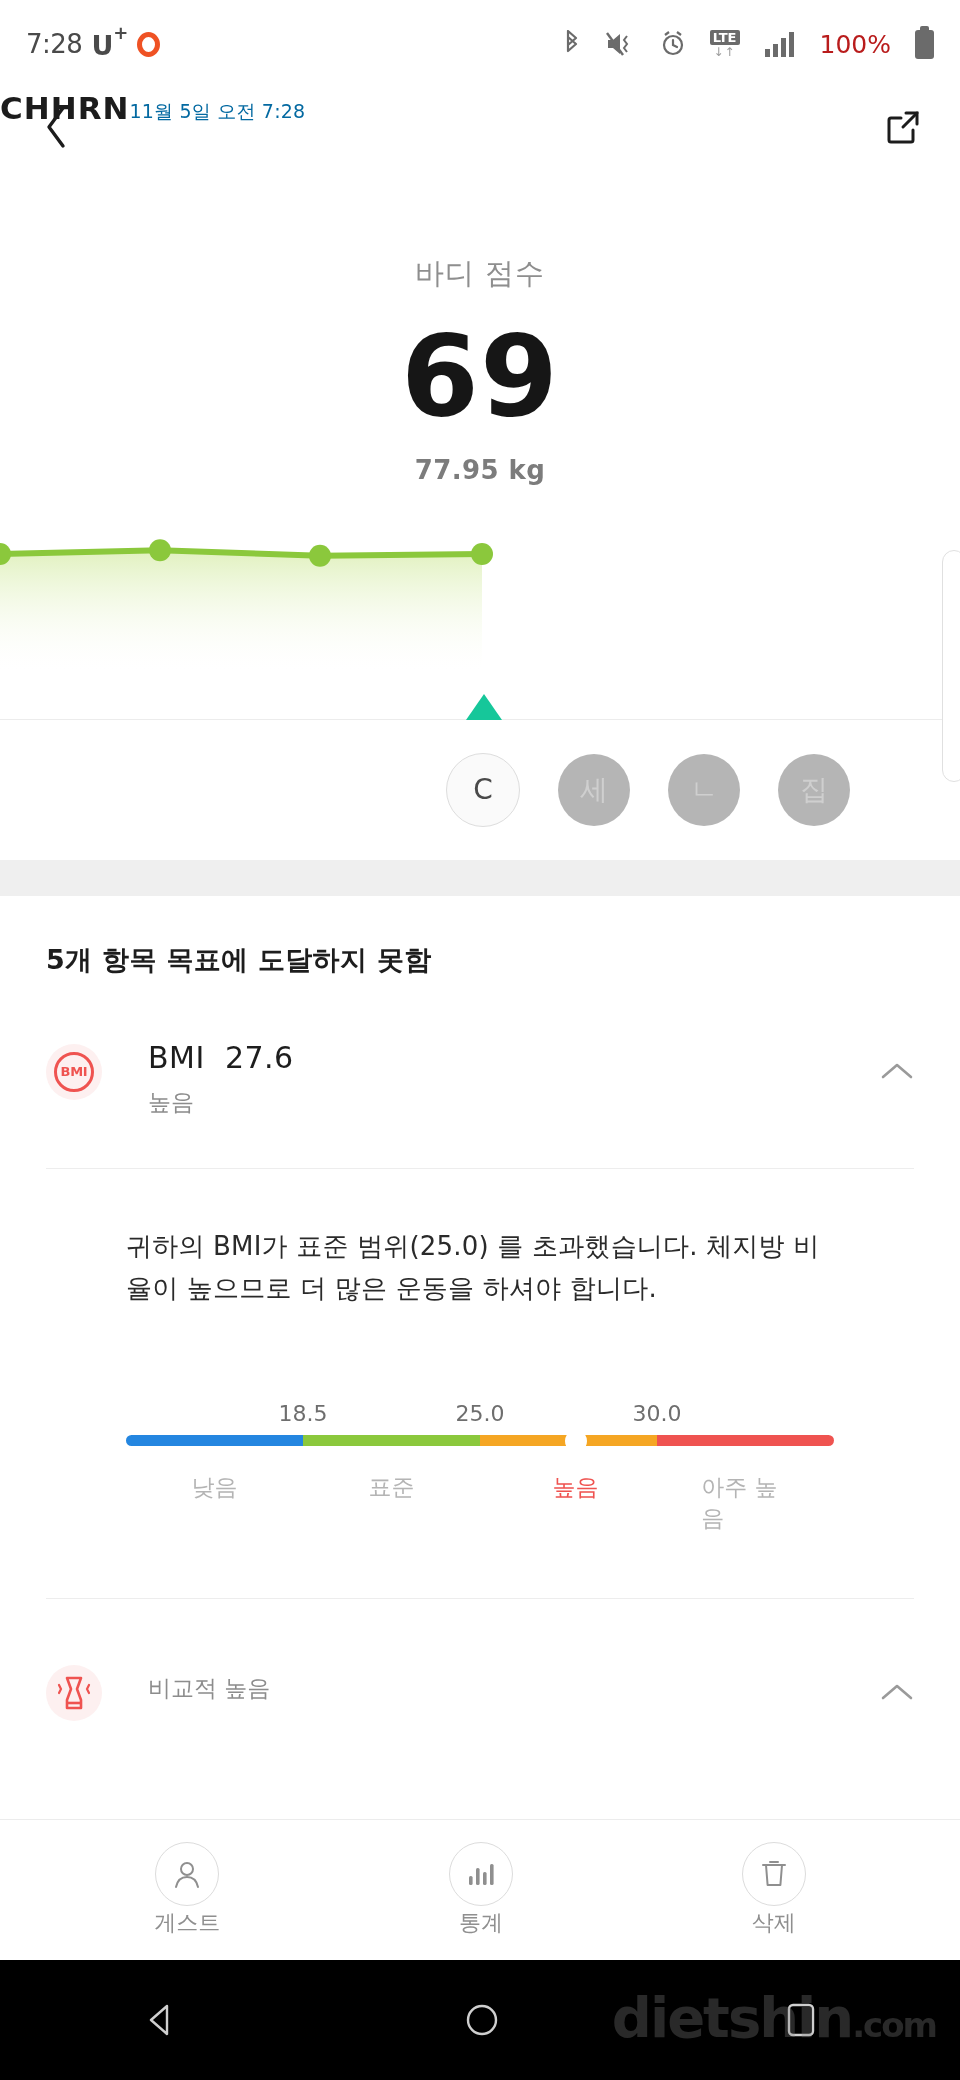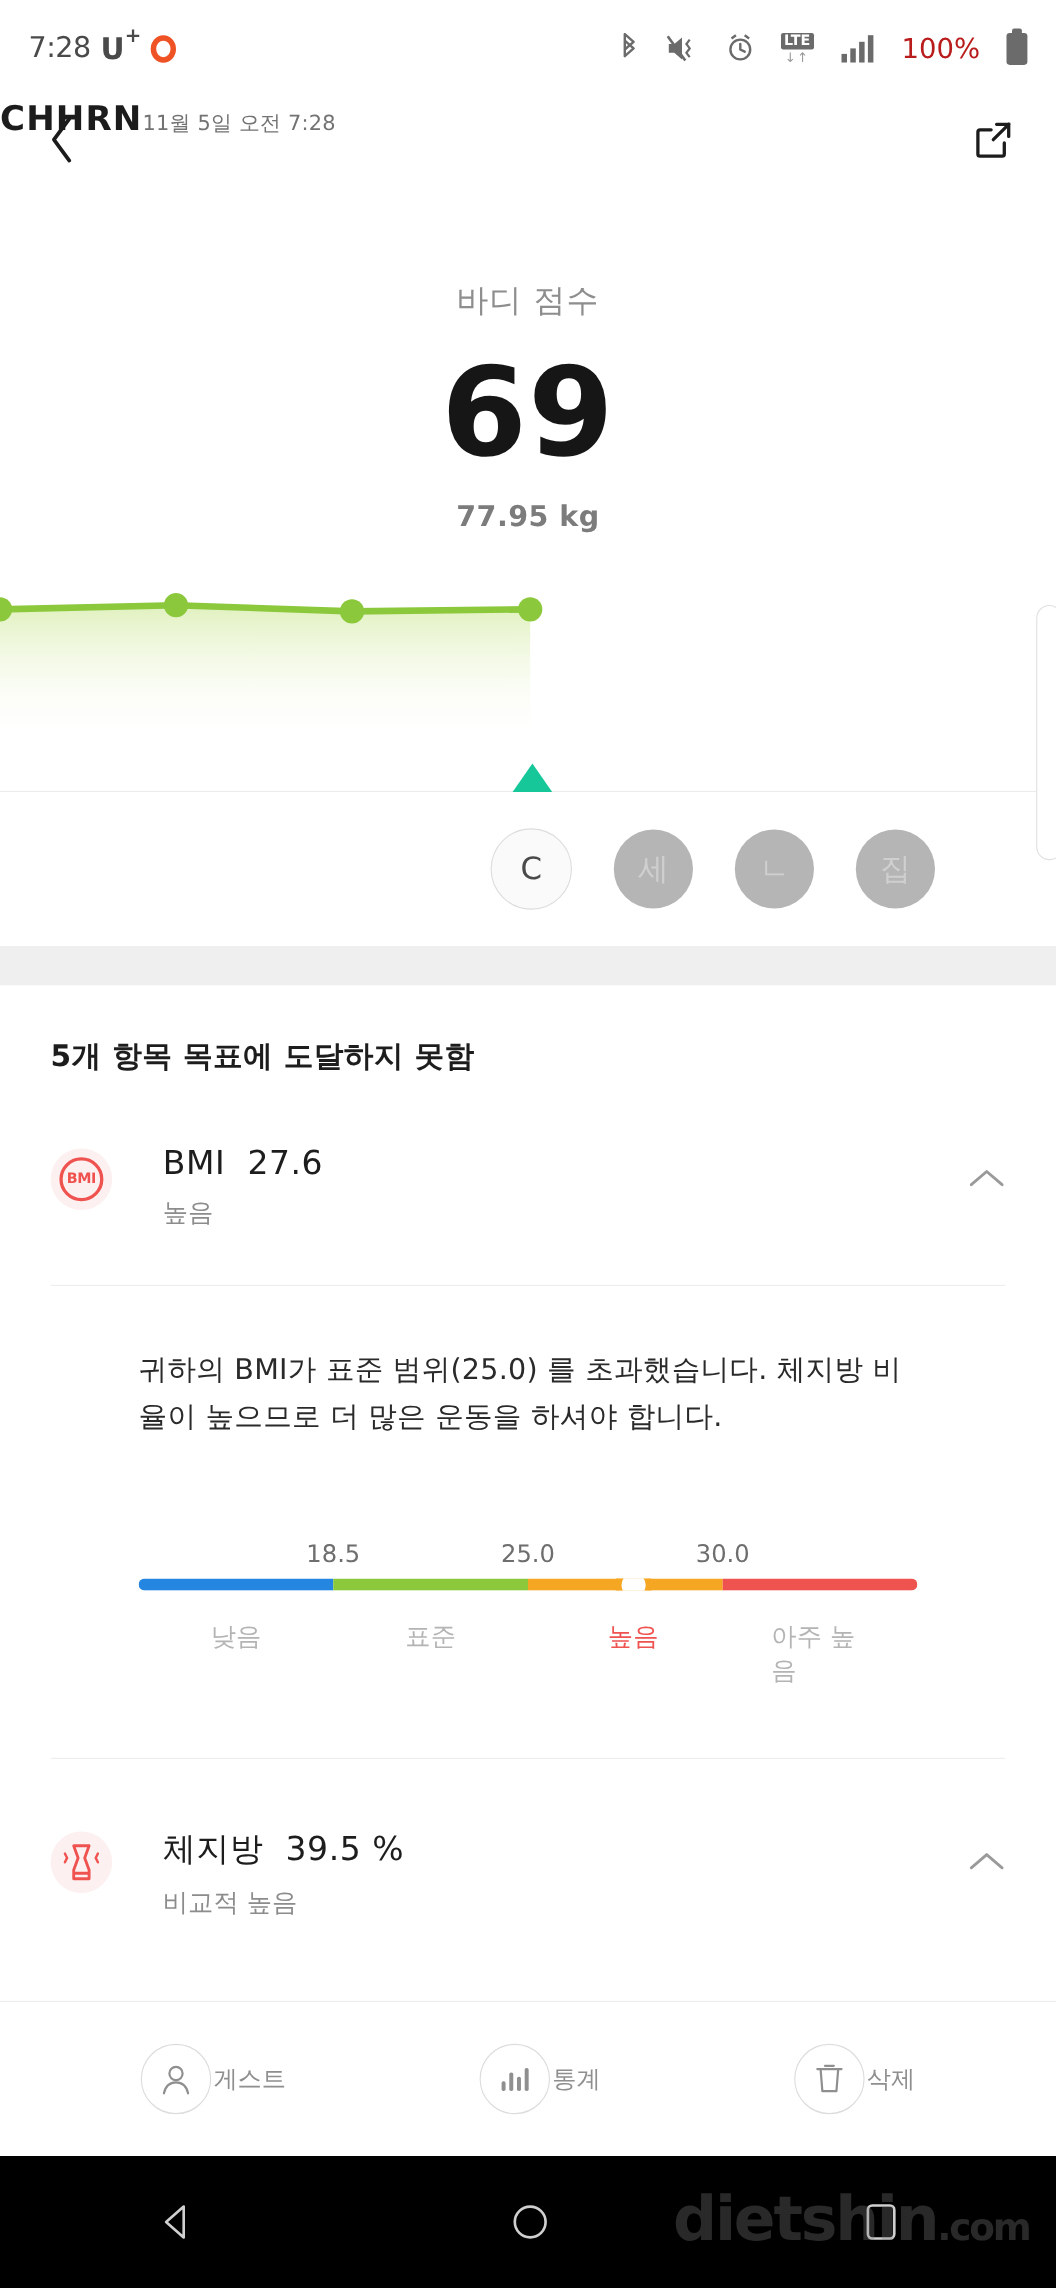--- a/index.html
+++ b/index.html
@@ -63,21 +63,21 @@
     cursor:pointer;
   }
   .titlewrap{
     position:absolute;left:0;right:0;top:2px;
     display:flex;flex-direction:row;align-items:center;pointer-events:none;
   }
   .app-title{
     font-size:31px;font-weight:bold;color:#1c1c1c;letter-spacing:1px;
   }
   .app-sub{
-    font-size:19px;color:#737373;margin-top:7px;letter-spacing:0.2px;text-align:center;
+    font-size:19px;color:#0369a1;margin-top:7px;letter-spacing:0.2px;text-align:center;
   }
   .share-btn{
     margin-left:auto;width:46px;height:46px;
     display:flex;align-items:center;justify-content:center;cursor:pointer;
   }
 
   
   .scoreblock{
     flex:0 0 auto;
     display:flex;flex-direction:column;align-items:center;
@@ -182,21 +182,21 @@
   .big-sep{height:1px;background:#ededed;margin:86px 0 0 0;}
 
   
   .toolbar{
     flex:0 0 140px;height:140px;background:#ffffff;
     border-top:1px solid #ececec;
     display:flex;align-items:center;justify-content:space-around;
     padding:0 40px;
   }
   .tool{
-    display:flex;flex-direction:row;align-items:center;gap:2px;cursor:pointer;
+    display:flex;flex-direction:column;align-items:center;gap:2px;cursor:pointer;
   }
   .tool-circle{
     width:62px;height:62px;border-radius:50%;border:1px solid #dcdcdc;
     display:flex;align-items:center;justify-content:center;
   }
   .tool-lbl{font-size:22px;color:#8f8f8f;}
 
   
   .navbar{
     flex:0 0 120px;height:120px;background:#000000;
@@ -371,21 +371,20 @@
 
     <div class="metric-row">
       <div class="metric-icon">
         <svg width="40" height="42" viewBox="0 0 40 42">
           <path d="M13 6h14l-4 11 4 11v8H13v-8l4-11z" fill="none" stroke="#ef5350" stroke-width="2.6" stroke-linejoin="round"></path>
           <path d="M13 31h14" stroke="#ef5350" stroke-width="2.6"></path>
           <path d="M5 13l2 4-2 4M35 13l-2 4 2 4" fill="none" stroke="#ef5350" stroke-width="2.2" stroke-linecap="round"></path>
         </svg>
       </div>
       <div class="metric-text">
-        <div class="metric-title"><span>체지방</span>&nbsp;&nbsp;<span>39.5 %</span></div>
         <div class="metric-sub">비교적 높음</div>
       </div>
       <div class="chev">
         <svg width="32" height="20" viewBox="0 0 32 20">
             <path d="M2 16L16 4l14 12" fill="none" stroke="#9a9a9a" stroke-width="2.6" stroke-linecap="round" stroke-linejoin="round"></path>
           </svg>
       </div>
     </div>
   </div>
 

